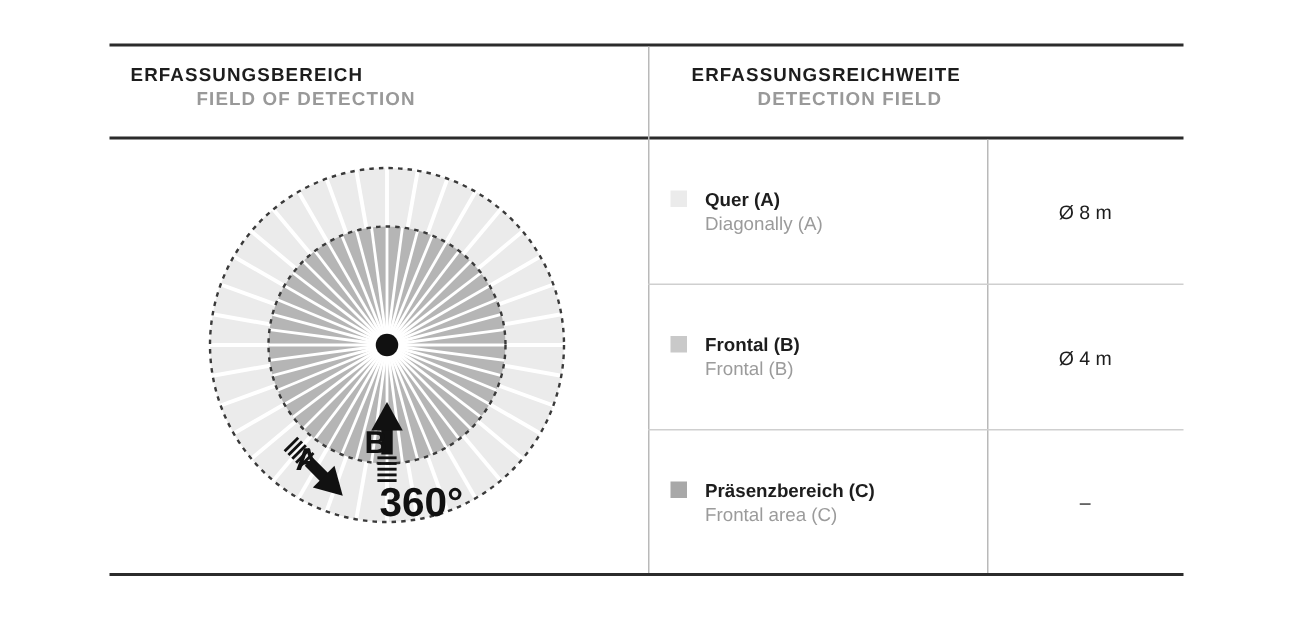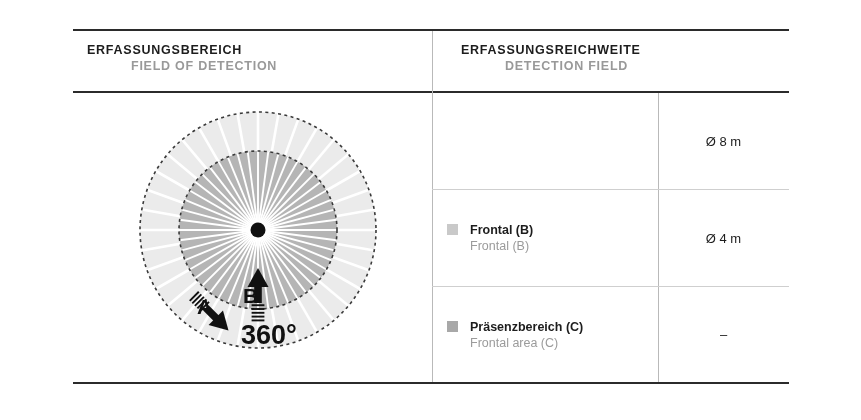--- a/index.html
+++ b/index.html
@@ -155,21 +155,21 @@
   .radar svg { display: block; }
 
   .radar-label {
     position: absolute;
     font-weight: bold;
     color: #111111;
     line-height: 1;
   }
   .label-a   { left: 64px;  top: 191px; font-size: 21px; }
   .label-b   { left: 110px; top: 180px; font-size: 21px; }
-  .label-360 { left: 108px; top: 217px; font-size: 27px; letter-spacing: 0px; }
+  .label-360 { left: 120px; top: 217px; font-size: 27px; letter-spacing: 0px; }
 </style>
 </head>
 <body>
 
 <div id="page-root">
   <div class="table-wrap">
 
     <div class="rule rule-top"></div>
     <div class="rule rule-header"></div>
     <div class="rule rule-bottom"></div>
@@ -314,20 +314,29 @@
           </g>
         </g>
       </svg>
 
       <div class="radar-label label-a">A</div>
       <div class="radar-label label-b">B</div>
       <div class="radar-label label-360">360°</div>
     </div>
 
     <div class="range-row r0">
+      <div class="legend-cell">
+        <div class="legend-inner">
+          <div class="swatch" style="background: rgb(235, 235, 235);"></div>
+          <div class="legend-text">
+            <div class="legend-de">Quer (A)</div>
+            <div class="legend-en">Diagonally (A)</div>
+          </div>
+        </div>
+      </div>
       <div class="value-cell">
         <span class="value-text">Ø 8 m</span>
       </div>
     </div>
 
     <div class="range-row r1">
       <div class="legend-cell">
         <div class="legend-inner">
           <div class="swatch" style="background: rgb(201, 201, 201);"></div>
           <div class="legend-text">

